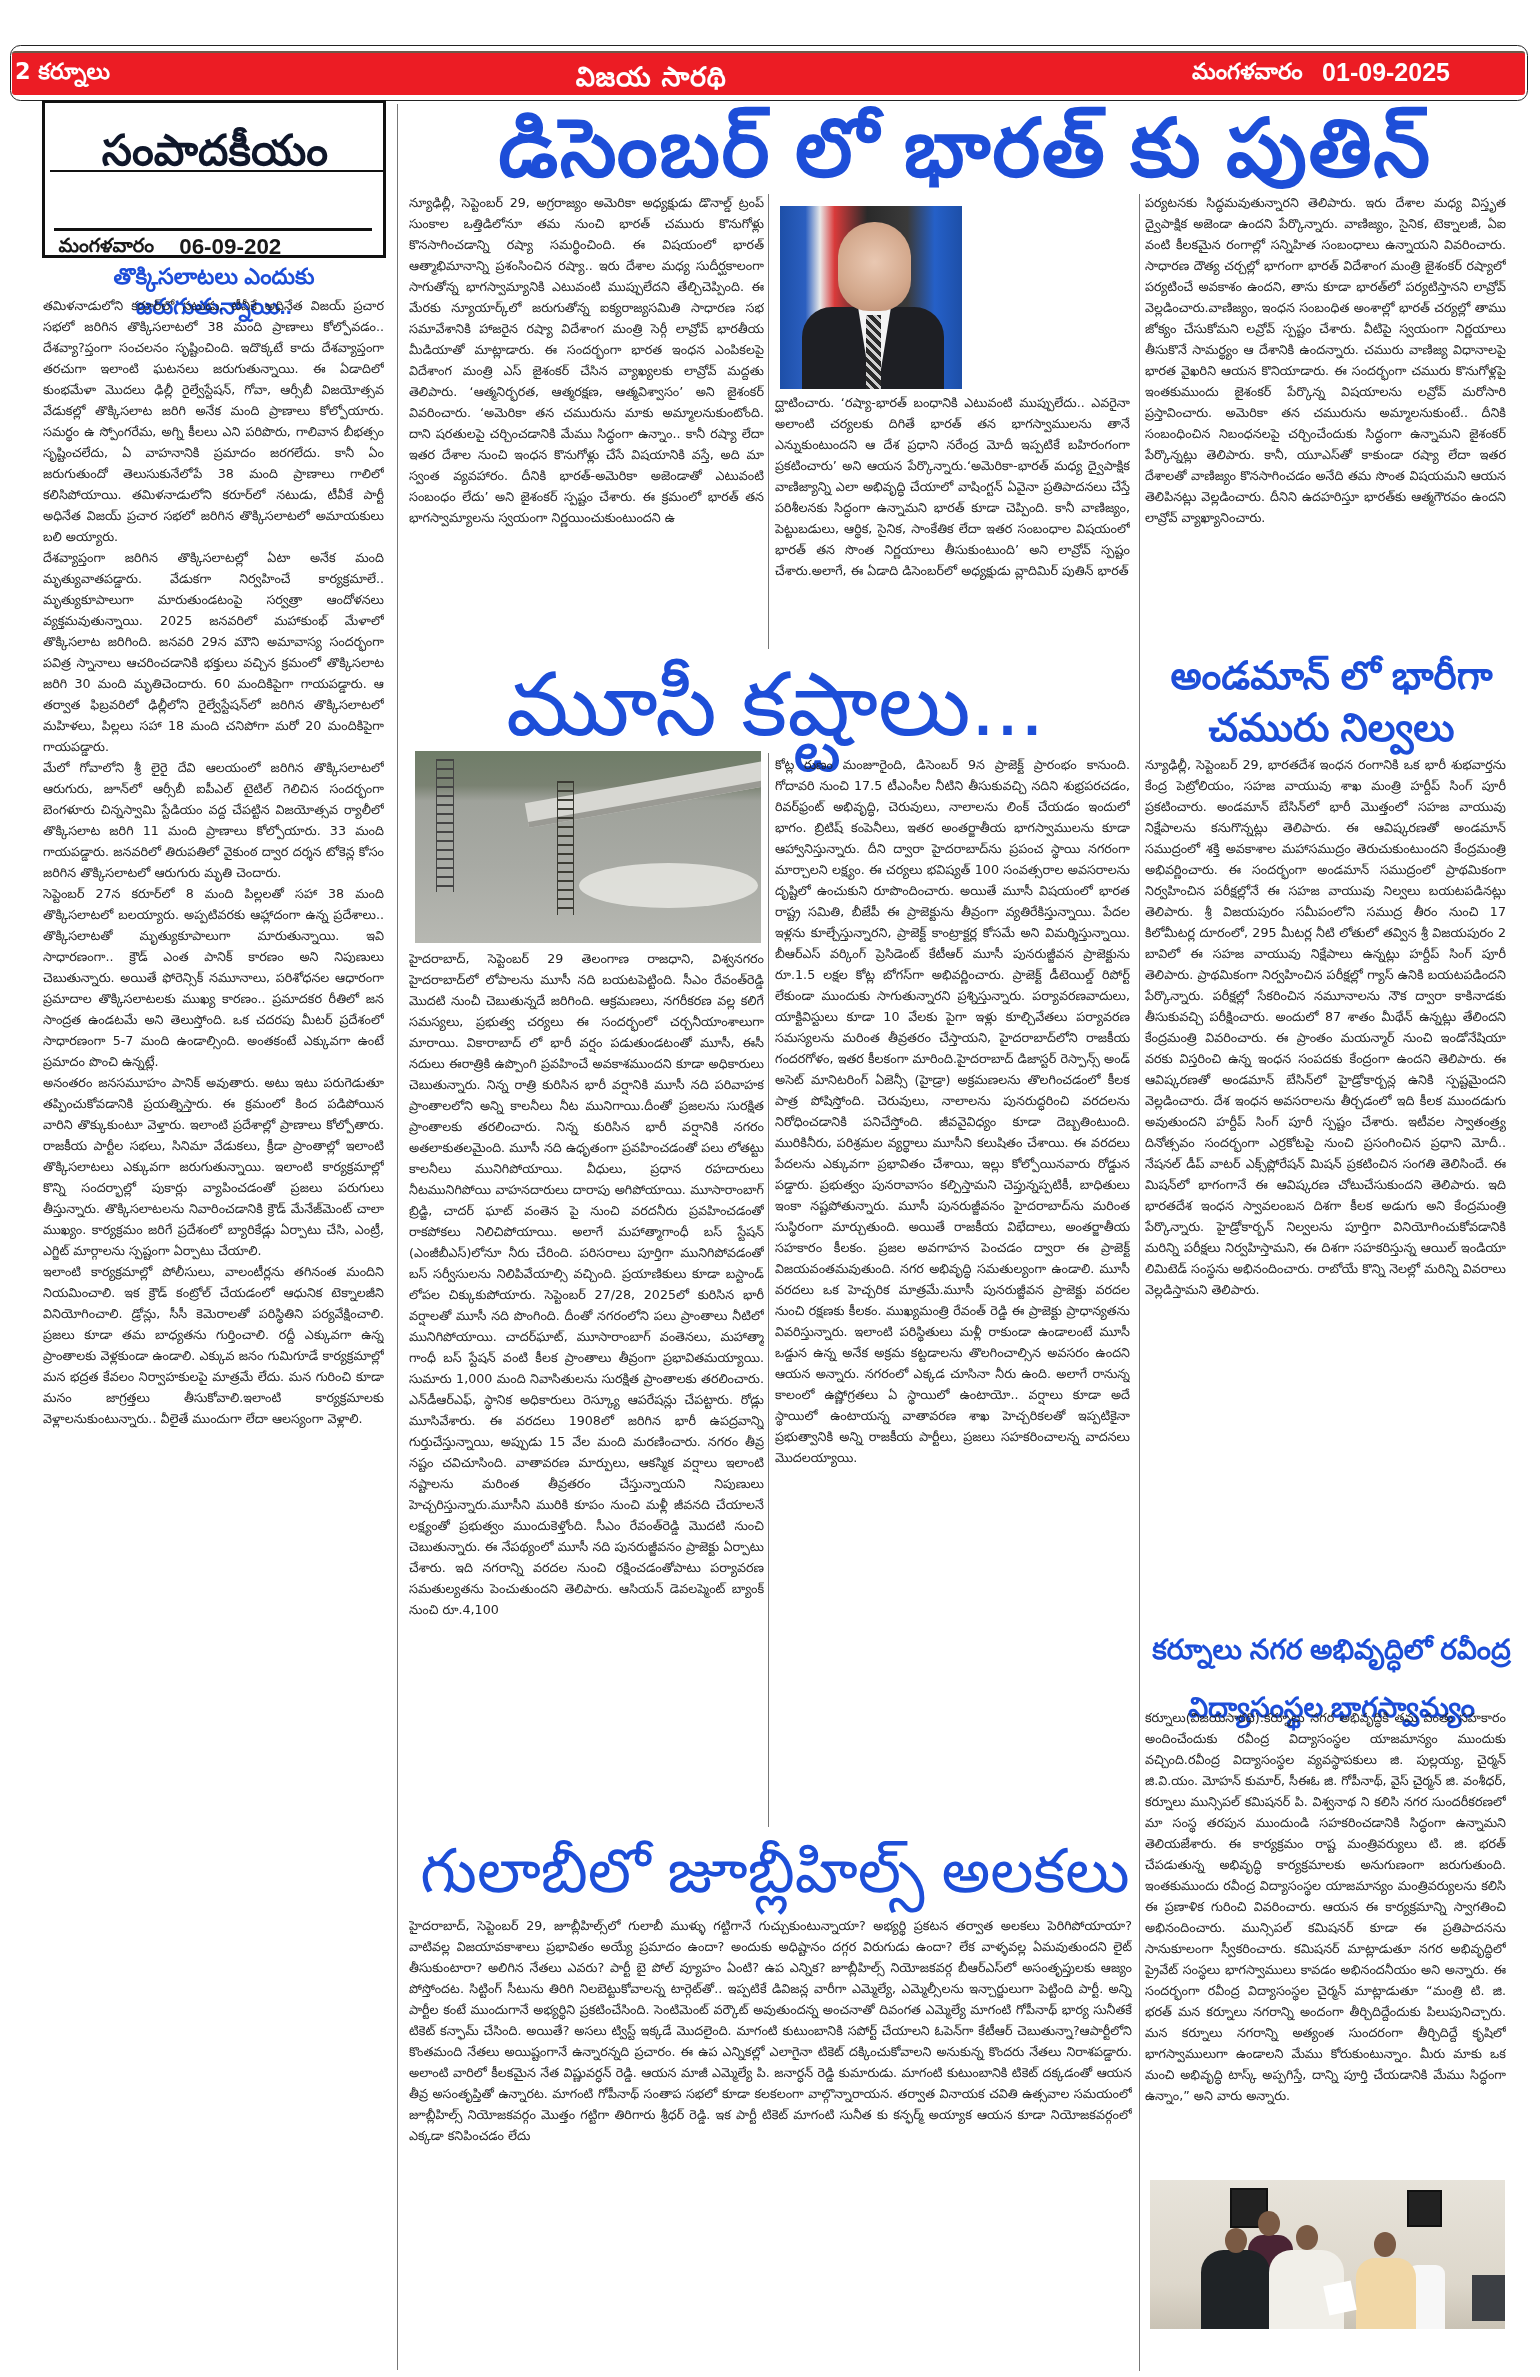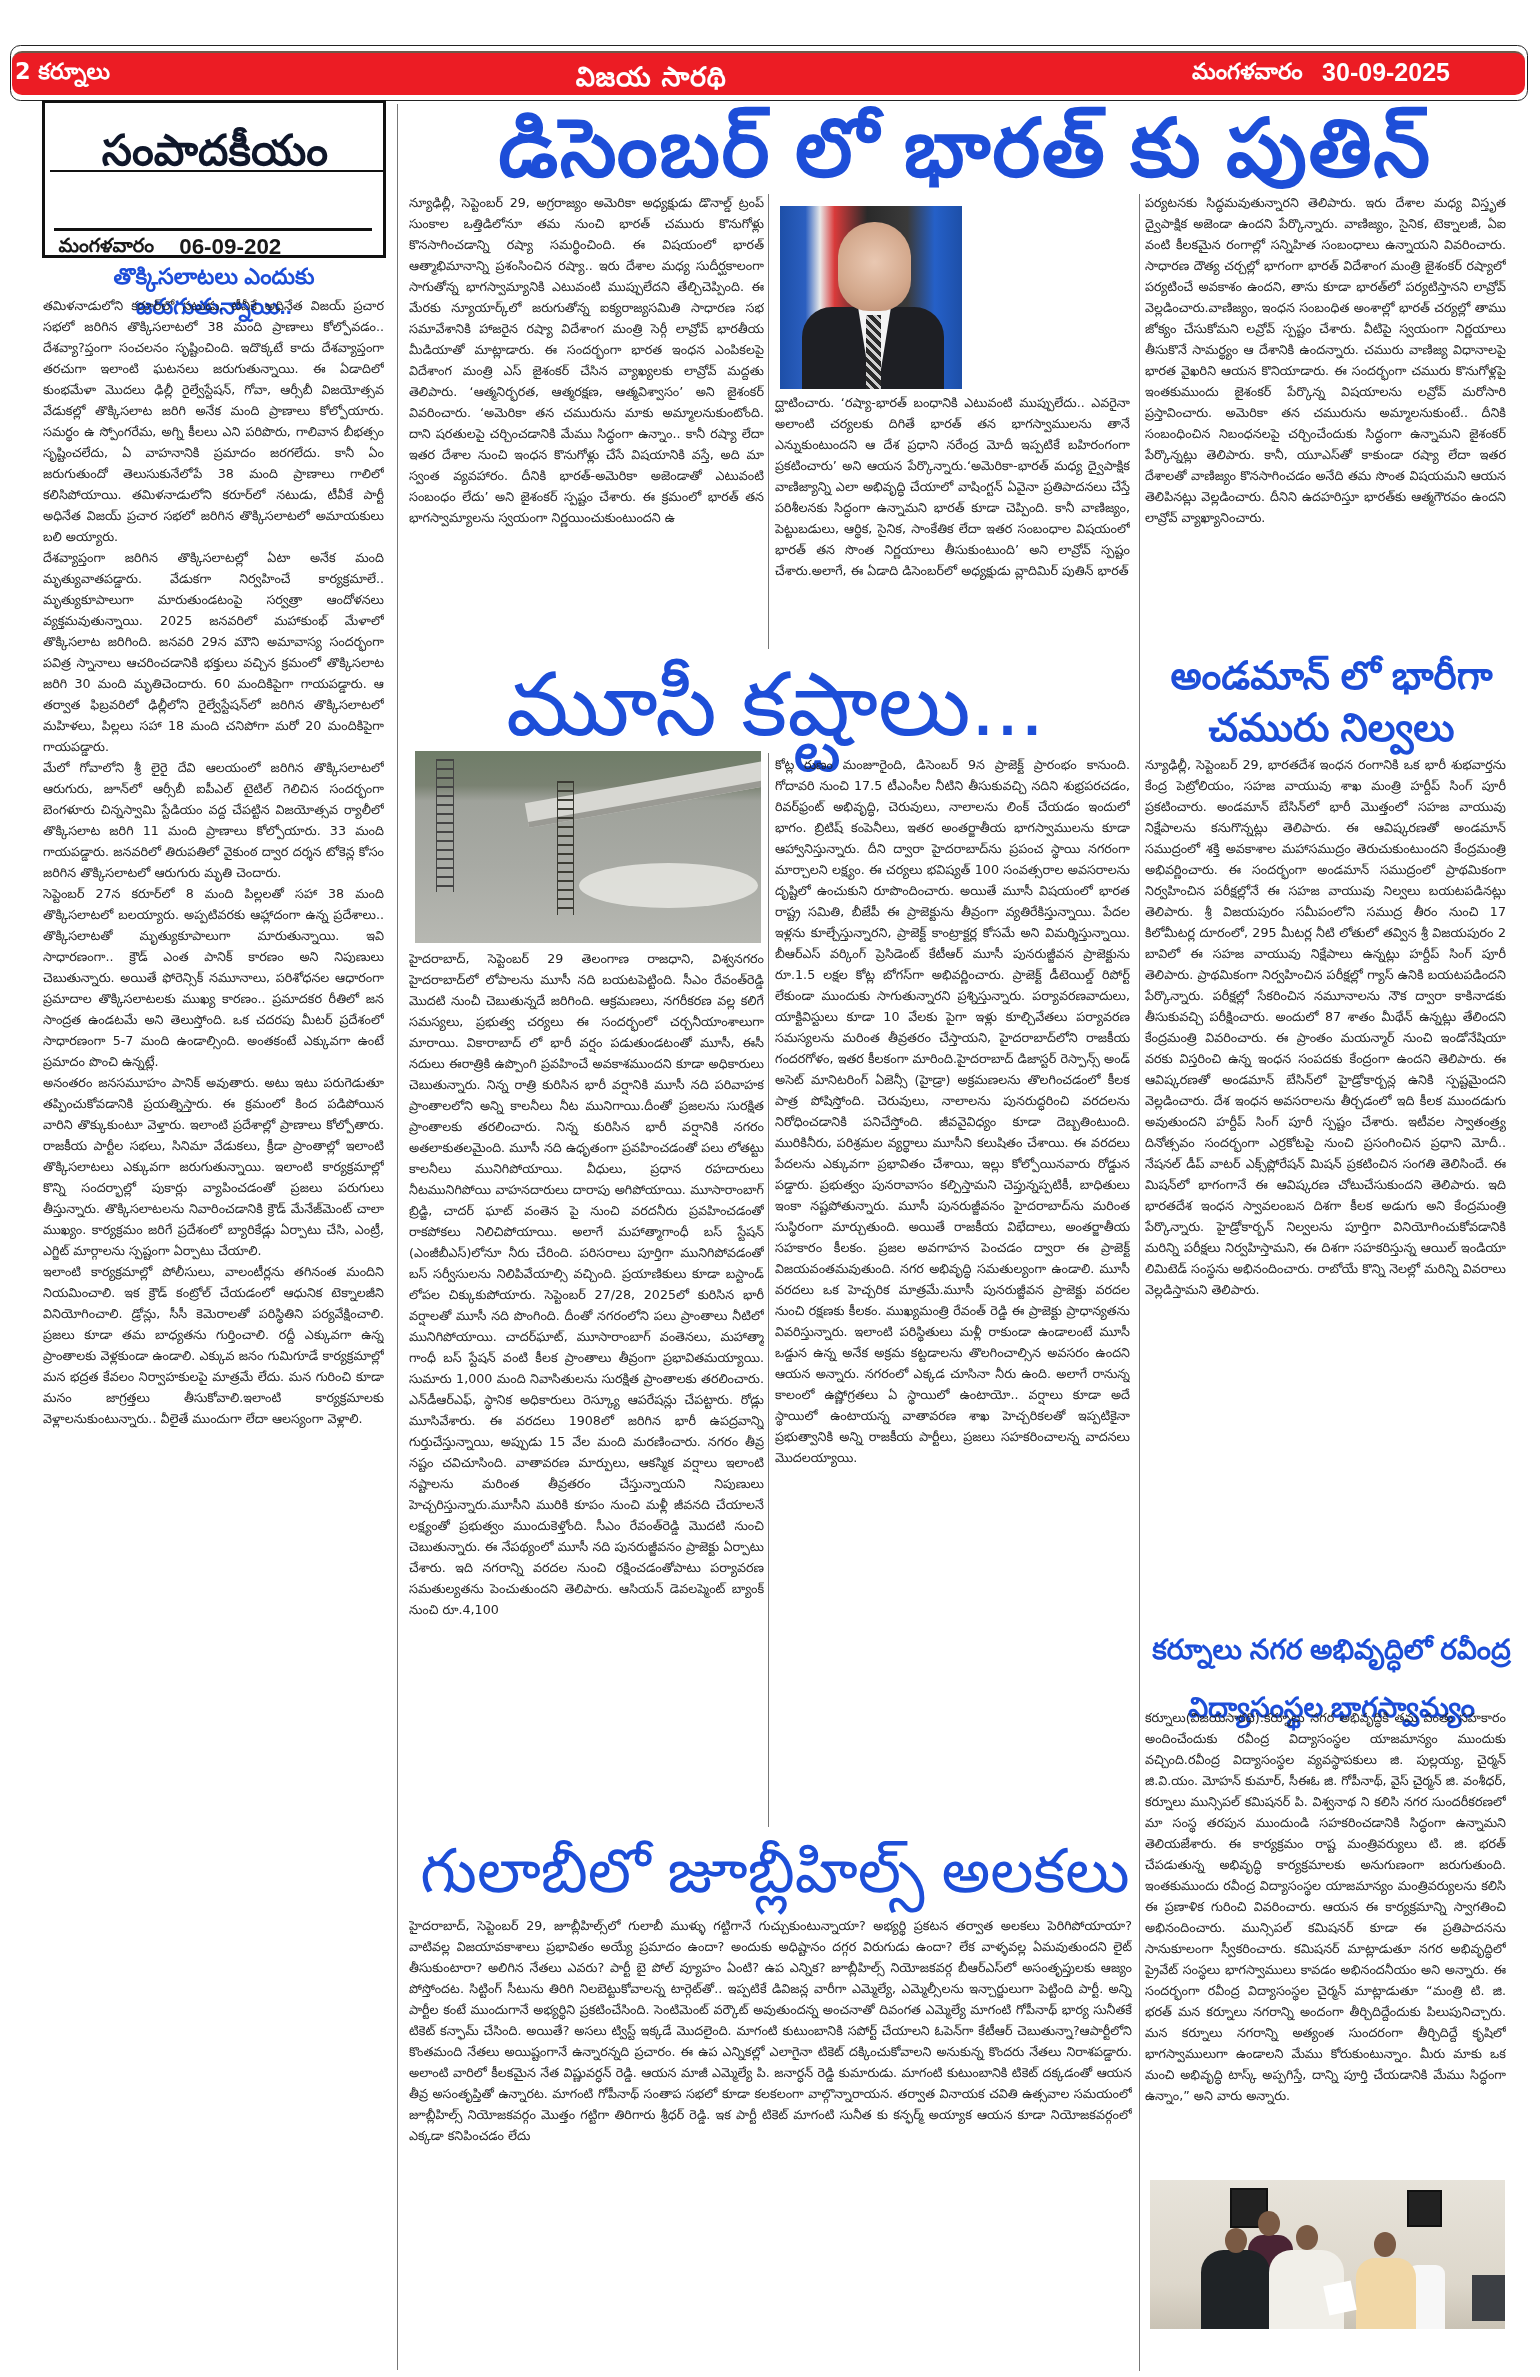--- a/index.html
+++ b/index.html
@@ -5,21 +5,21 @@
   html, body { margin: 0; padding: 0; background: #ffffff; }
   body { width: 1541px; height: 2377px; position: relative; overflow: hidden;
          font-family: "DejaVu Sans", sans-serif; color: #1a1a1a; }
 
   
   .masthead-frame { position: absolute; left: 10.4px; top: 45px; width: 1516px; height: 54px;
                     border: 1.5px solid #222; border-radius: 10.4px; }
   .masthead { position: absolute; left: 12px; top: 51px; width: 1513px; height: 42px;
               background: #ec1c24; border-top: 2.2px solid #6b5a4a; display: flex;
               align-items: center; justify-content: space-between; color: #ffffff;
-              font-family: "DejaVu Sans", sans-serif; font-weight: bold; border-radius: 10px; }
+              font-family: "DejaVu Sans", sans-serif; font-weight: bold; border-radius: 3px; }
   .masthead .page-no { font-size: 22.4px; padding-left: 3px; }
   .masthead .paper-name { font-size: 27px; letter-spacing: 0.7px; margin-top: 12px; }
   .masthead .mh-date { font-size: 22.4px; padding-right: 75px; display: flex; gap: 19.4px; }
   .masthead .mh-date .num { font-family: "Liberation Sans", sans-serif; font-size: 25px; }
 
   
   .editorial-box { position: absolute; left: 42px; top: 100px; width: 344px; height: 158px;
                    border: 3.7px solid #111; box-sizing: border-box; }
   .editorial-title { position: absolute; left: 13.4px; top: 22.4px; width: 313px; text-align: center;
                      font-family: "DejaVu Serif", serif; font-size: 43px; font-weight: bold; color: #0f172a; }
@@ -89,21 +89,21 @@
 </style>
 </head>
 <body>
 
 <div class="masthead-frame"></div>
 <div class="masthead">
   <span class="page-no">2 కర్నూలు</span>
   <span class="paper-name">విజయ సారథి</span>
   <span class="mh-date">
     <span>మంగళవారం</span>
-    <span class="num">30-09-2025</span>
+    <span class="num">01-09-2025</span>
   </span>
 </div>
 
 <div class="editorial-box">
   <div class="editorial-title">సంపాదకీయం</div>
   <div class="editorial-strike"></div>
   <div class="editorial-rule"></div>
   <div class="editorial-date">
     <span>మంగళవారం</span>
     <span class="num">06-09-202</span>

